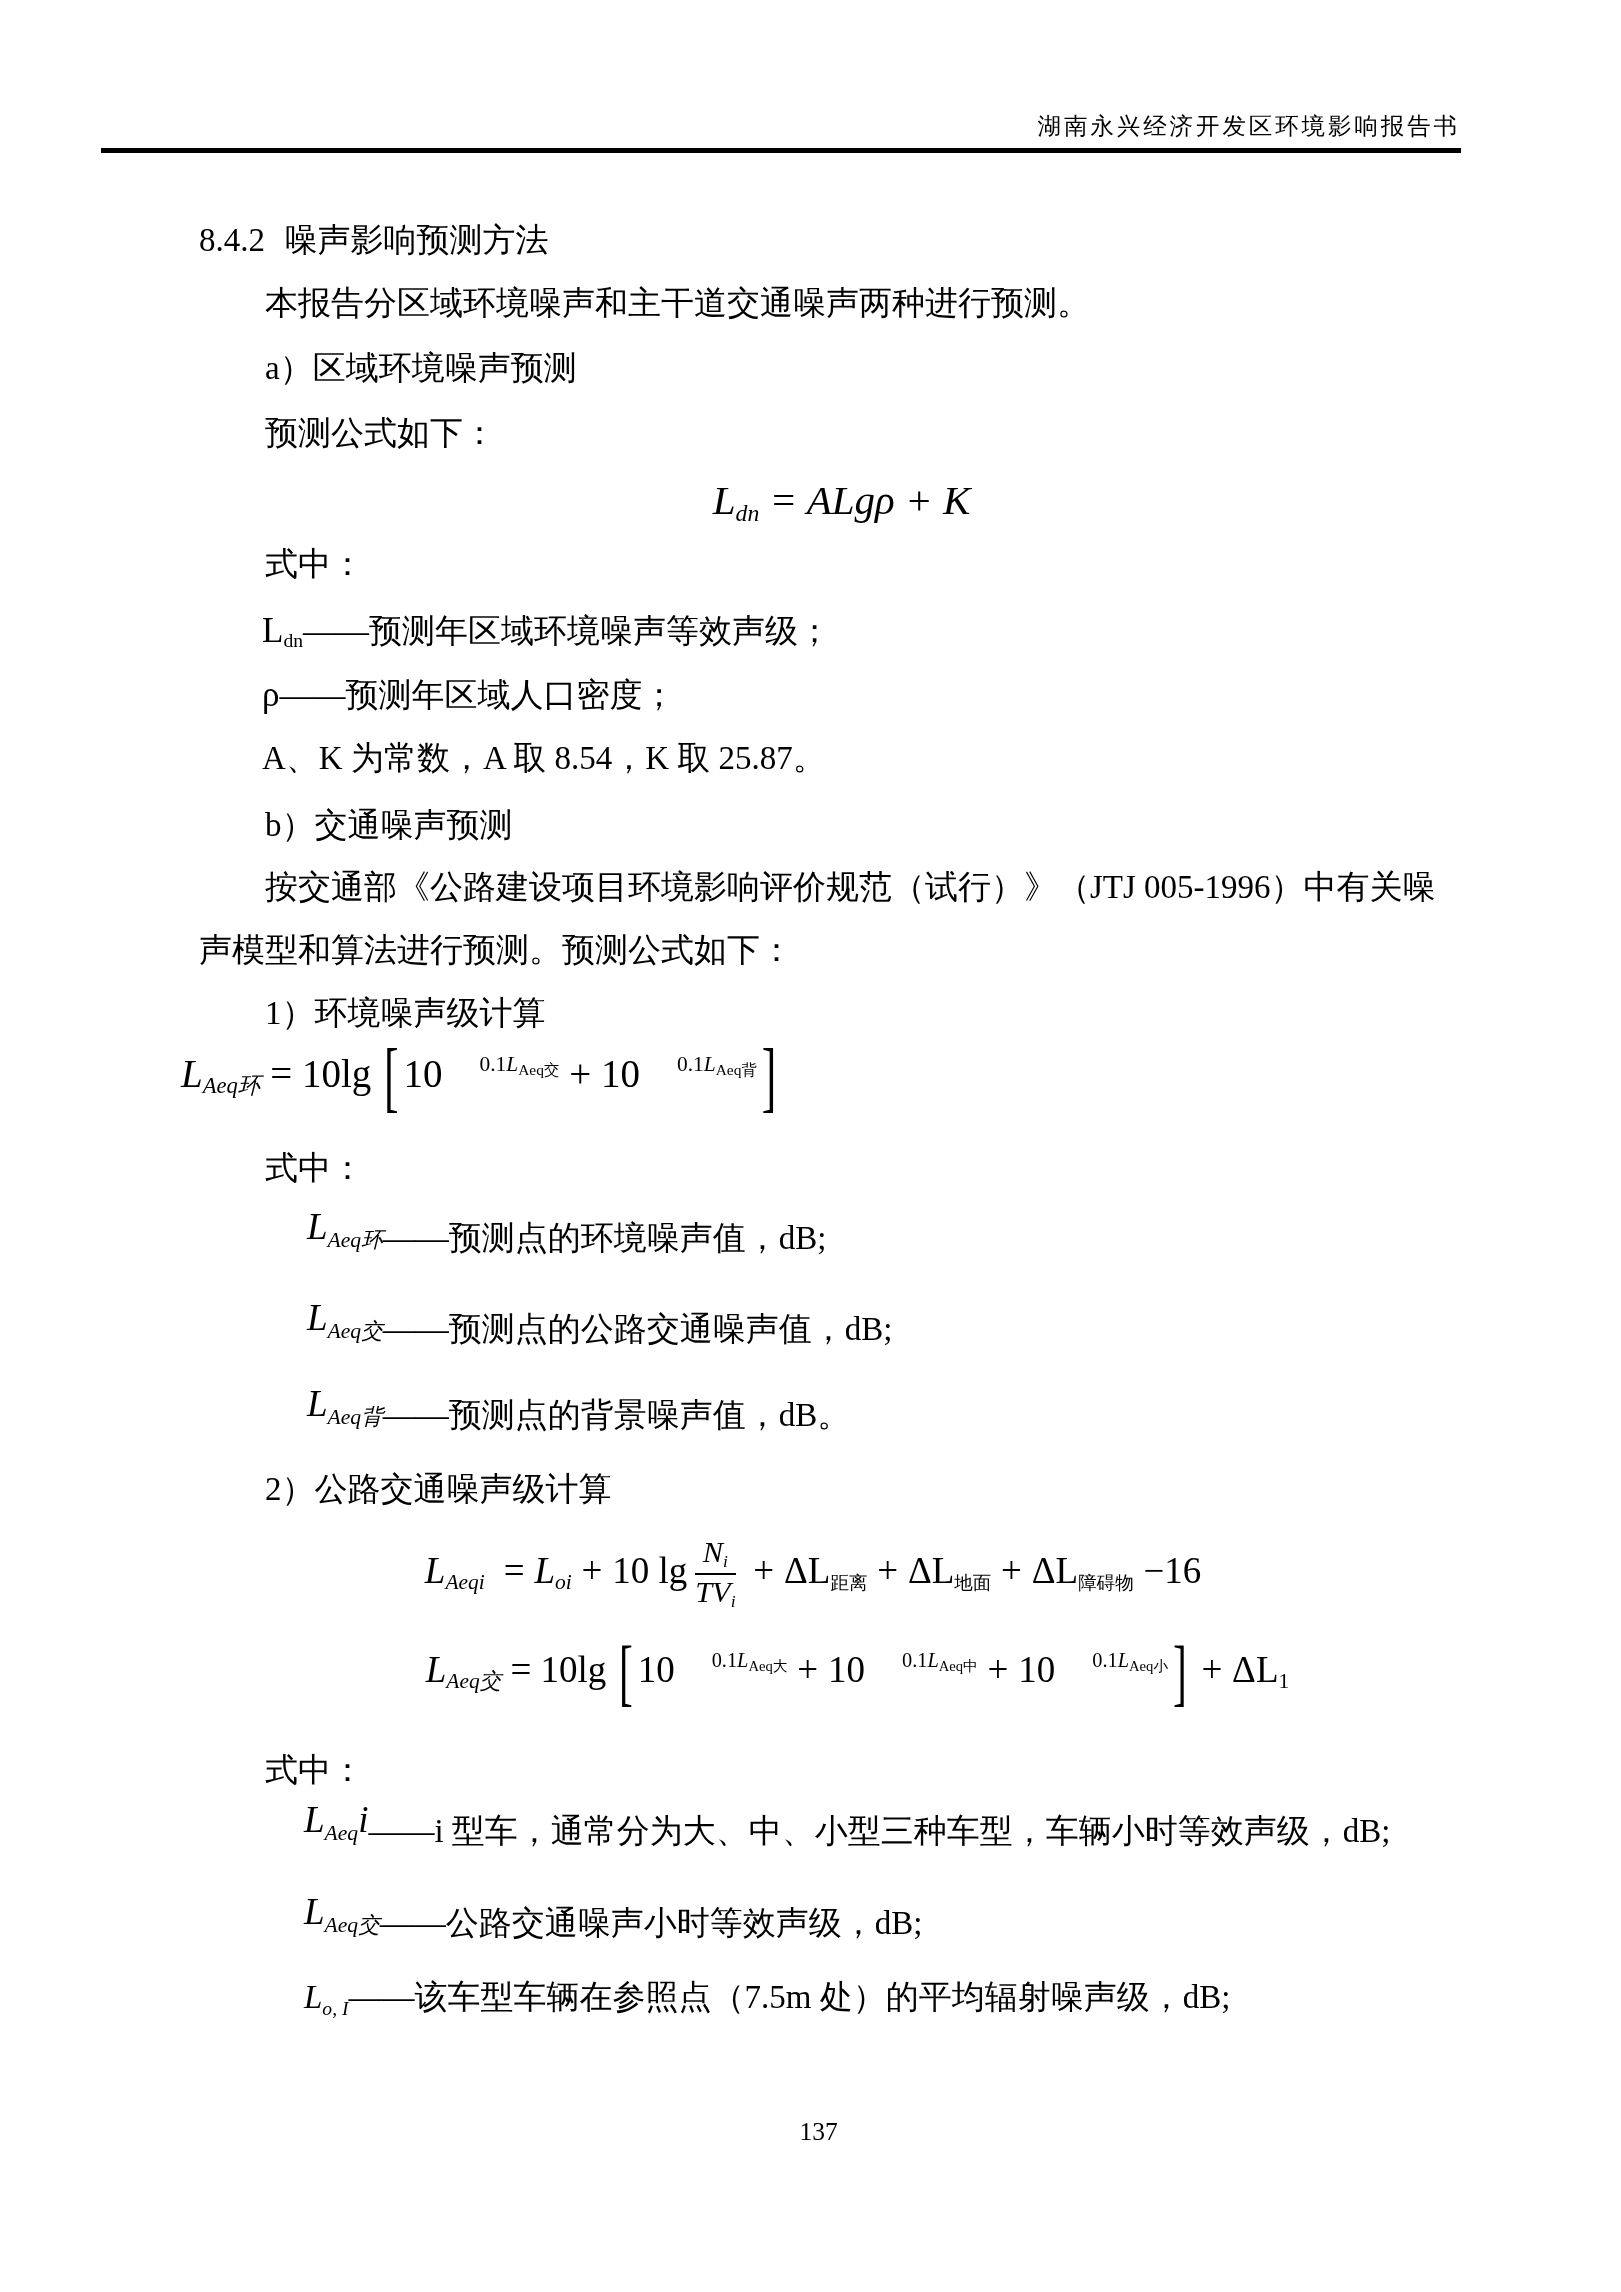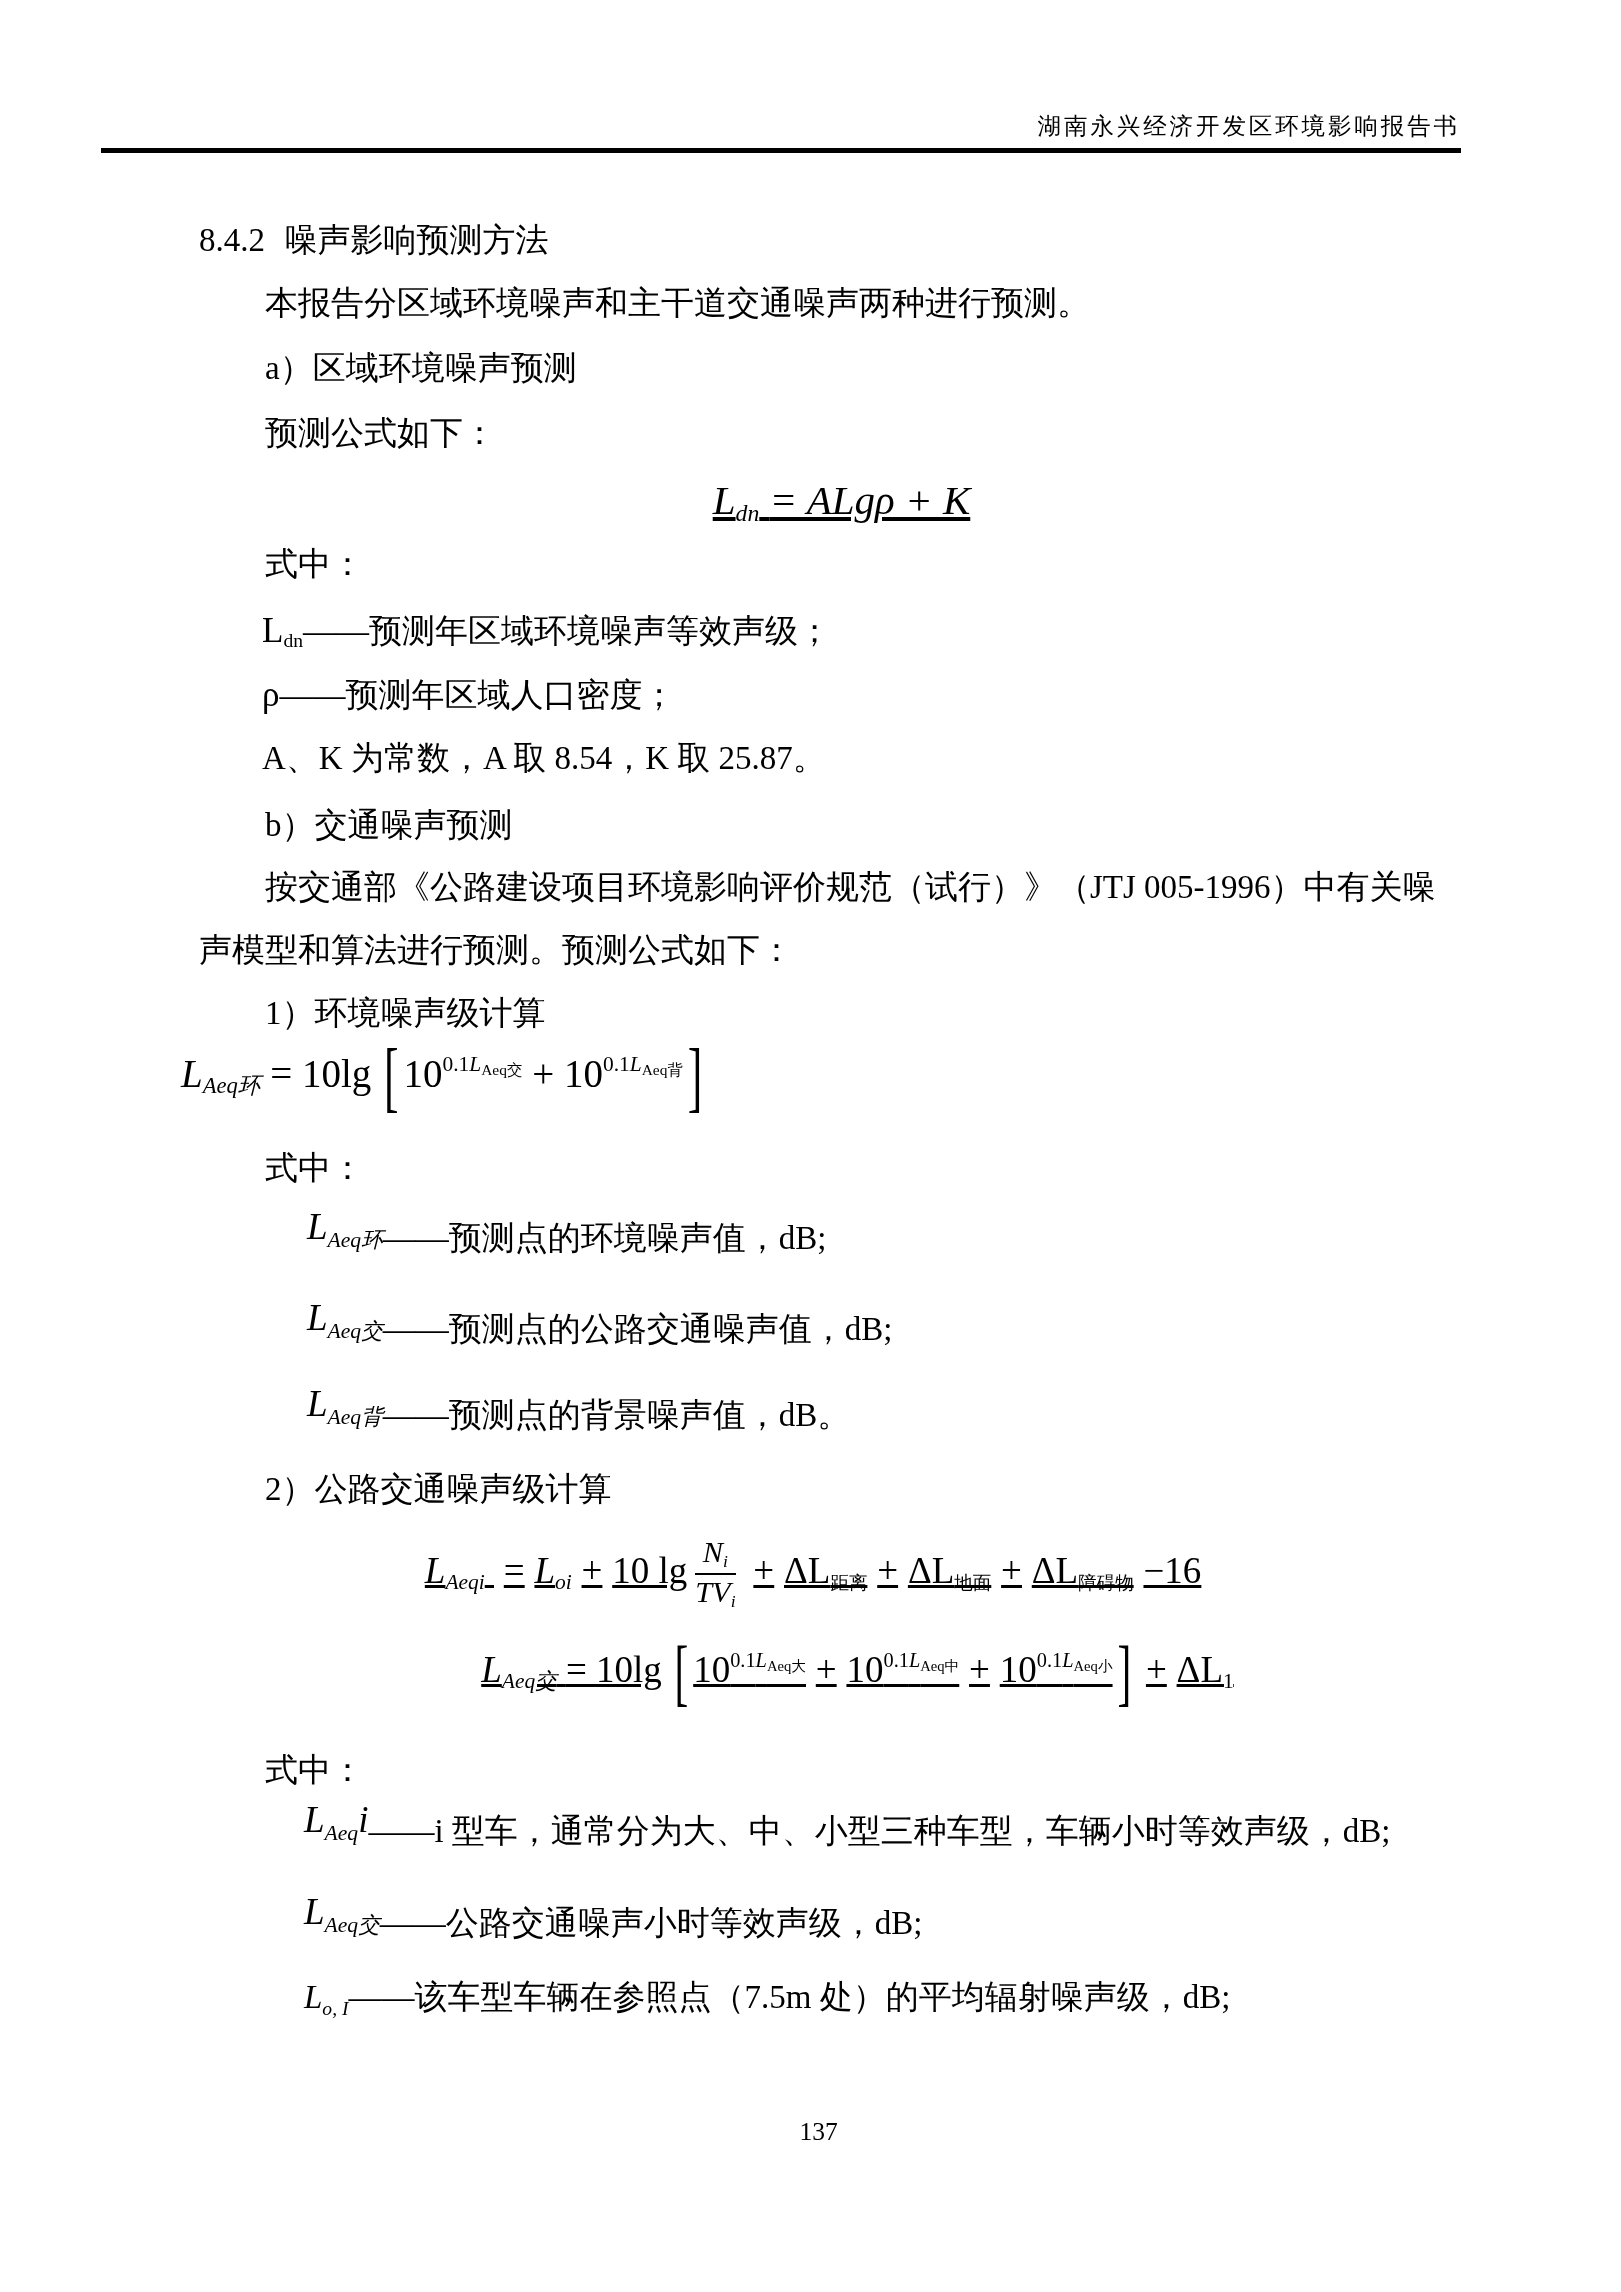--- a/index.html
+++ b/index.html
@@ -27,24 +27,24 @@
   .rsym{font-size:35px;}
   .rsym sub{font-size:19.6px;vertical-align:-0.25em;}
   .msym{font-style:italic;font-size:37px;position:relative;top:-9.8px;display:inline-block;margin-left:42px;}
   .msym sub{font-size:21.6px;vertical-align:-0.35em;font-style:italic;}
   .msym .post{font-style:italic;}
   .msym.flat{top:0;font-size:33px;}
   .msym.flat sub{font-size:19.6px;}
   .deftext{font-size:33px;}
   
   .formula{position:absolute;font-size:39px;line-height:1.15;white-space:nowrap;}
-  .centered{left:0;right:14px;text-align:center;text-decoration:underline;}
+  .centered{left:0;right:14px;text-align:center;}
   .it{font-style:italic;}
   .fsub{font-size:0.58em;vertical-align:-0.3em;font-style:italic;}
-  .fsup{font-size:0.55em;vertical-align:0.72em;font-style:normal;}
+  .fsup{font-size:0.55em;vertical-align:0.72em;font-style:normal;margin-left:37px;}
   .fsup .it{font-style:italic;}
   .fsup sub{font-size:0.72em;vertical-align:-0.25em;}
   .op{margin:0 9.8px;}
   .eq{margin-right:7.8px;}
   .bigbr{display:inline-block;transform:scaleY(1.8);font-size:1.12em;margin:0 4.9px;vertical-align:-0.1em;}
   .cjksub{font-size:0.5em;vertical-align:-0.35em;font-style:normal;margin-top:40px;}
   .frac{display:inline-block;vertical-align:-0.62em;text-align:center;font-size:0.82em;margin:0 7.8px;line-height:1.05;}
   .frac .num{display:block;border-bottom:2.9px solid #000;padding:0 7.8px 2px 7.8px;}
   .frac .den{display:block;padding-top:2px;}
   .page-number{position:absolute;top:2117px;left:16px;right:0;text-align:center;font-size:25.5px;}

